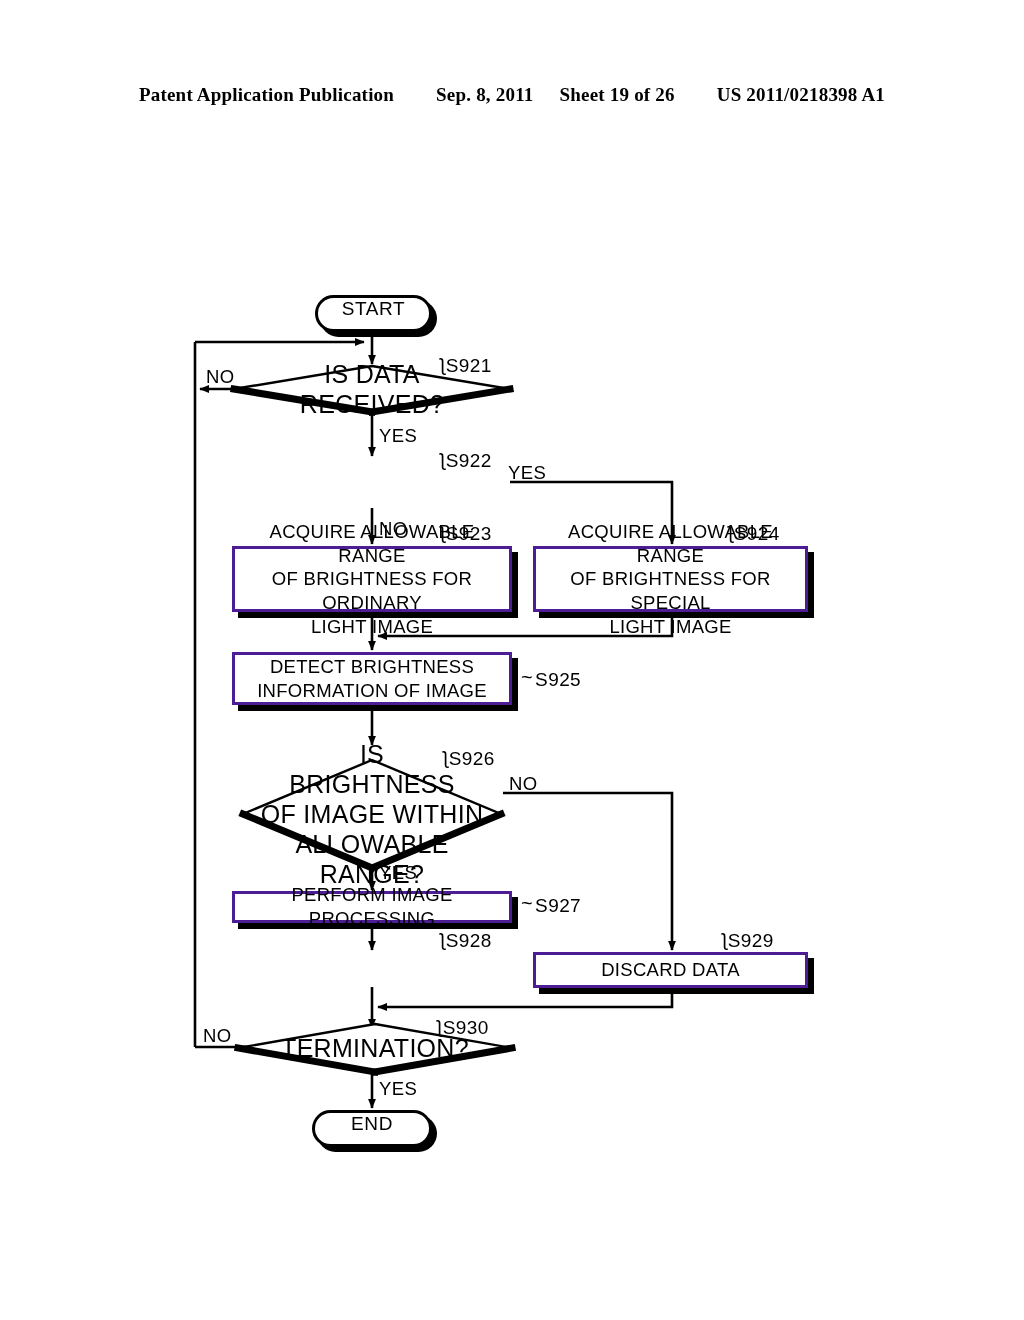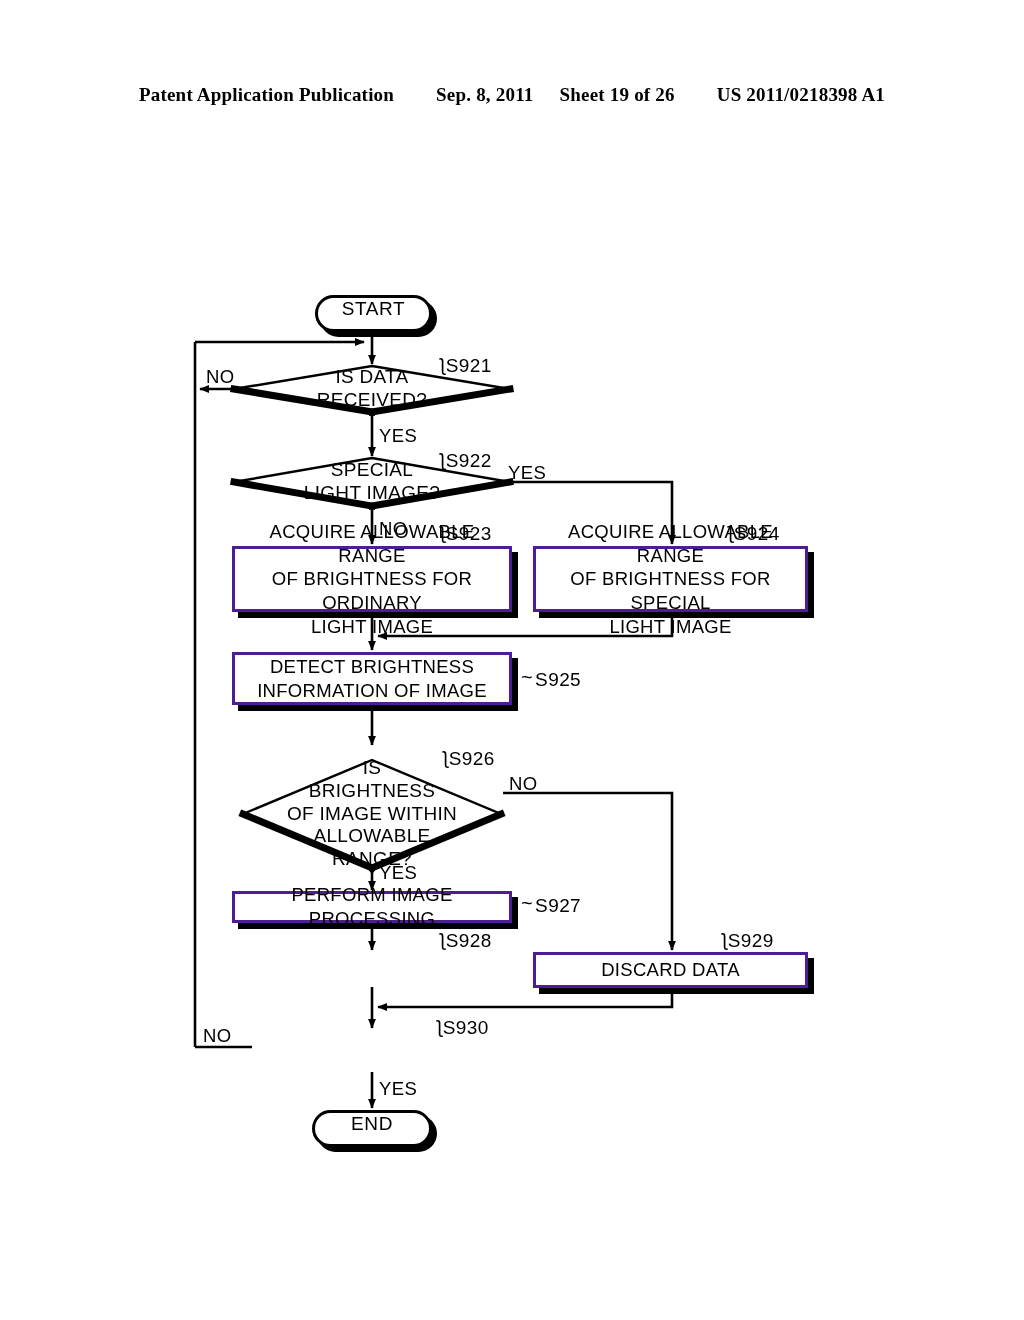--- a/index.html
+++ b/index.html
@@ -104,21 +104,21 @@
     top: 0;
     overflow: visible;
   }
   .decision .dtext {
     position: absolute;
     inset: 0;
     display: flex;
     align-items: center;
     justify-content: center;
     text-align: center;
-    font-size: 19px;
+    font-size: 25px;
     line-height: 1.2;
     letter-spacing: 0.3px;
     pointer-events: none;
   }
 
   
   .lbl {
     position: absolute;
     font-size: 18.5px;
     letter-spacing: 0.4px;
@@ -208,28 +208,20 @@
 
   <div class="node decision" style="left:232px; top:364px; width:280px; height:50px;">
     <svg width="280" height="50" viewBox="0 0 280 50" xmlns="http://www.w3.org/2000/svg">
       <path d="M140,2 L278,25 L140,48 L2,25 Z" fill="#fff" stroke="#000" stroke-width="2.4"></path>
       <path d="M140,48 L278,25" fill="none" stroke="#000" stroke-width="7" stroke-linecap="square"></path>
       <path d="M2,25 L140,48" fill="none" stroke="#000" stroke-width="7" stroke-linecap="square"></path>
     </svg>
     <div class="dtext">IS DATA<br>RECEIVED?</div>
   </div>
 
-  <div class="node decision" style="left:232px; top:456px; width:280px; height:52px;">
-    <svg width="280" height="52" viewBox="0 0 280 52" xmlns="http://www.w3.org/2000/svg">
-      <path d="M140,2 L278,26 L140,50 L2,26 Z" fill="#fff" stroke="#000" stroke-width="2.4"></path>
-      <path d="M140,50 L278,26" fill="none" stroke="#000" stroke-width="7" stroke-linecap="square"></path>
-      <path d="M2,26 L140,50" fill="none" stroke="#000" stroke-width="7" stroke-linecap="square"></path>
-    </svg>
-    <div class="dtext">SPECIAL<br>LIGHT IMAGE?</div>
-  </div>
 
   <div class="node process" style="left:232px; top:546px; width:280px; height:66px;">
     <span>ACQUIRE ALLOWABLE RANGE<br>OF BRIGHTNESS FOR ORDINARY<br>LIGHT IMAGE</span>
   </div>
 
   <div class="node process" style="left:533px; top:546px; width:275px; height:66px;">
     <span>ACQUIRE ALLOWABLE RANGE<br>OF BRIGHTNESS FOR SPECIAL<br>LIGHT IMAGE</span>
   </div>
 
   <div class="node process" style="left:232px; top:652px; width:280px; height:53px;">
@@ -247,20 +239,28 @@
 
   <div class="node process" style="left:232px; top:891px; width:280px; height:32px;">
     <span>PERFORM IMAGE PROCESSING</span>
   </div>
 
 
   <div class="node process" style="left:533px; top:952px; width:275px; height:36px;">
     <span>DISCARD DATA</span>
   </div>
 
+  <div class="node decision" style="left:236px; top:1022px; width:278px; height:52px;">
+    <svg width="278" height="52" viewBox="0 0 278 52" xmlns="http://www.w3.org/2000/svg">
+      <path d="M139,2 L276,26 L139,50 L2,26 Z" fill="#fff" stroke="#000" stroke-width="2.4"></path>
+      <path d="M139,50 L276,26" fill="none" stroke="#000" stroke-width="7" stroke-linecap="square"></path>
+      <path d="M2,26 L139,50" fill="none" stroke="#000" stroke-width="7" stroke-linecap="square"></path>
+    </svg>
+    <div class="dtext">TERMINATION?</div>
+  </div>
 
   <div class="node terminal" style="left:312px; top:1110px; width:120px; height:37px;">
     <span>END</span>
   </div>
 
   <div class="steplbl" style="left:440px; top:355px;">
     <span class="squig">ʃ</span><span>S921</span>
   </div>
   <div class="steplbl" style="left:440px; top:450px;">
     <span class="squig">ʃ</span><span>S922</span>

